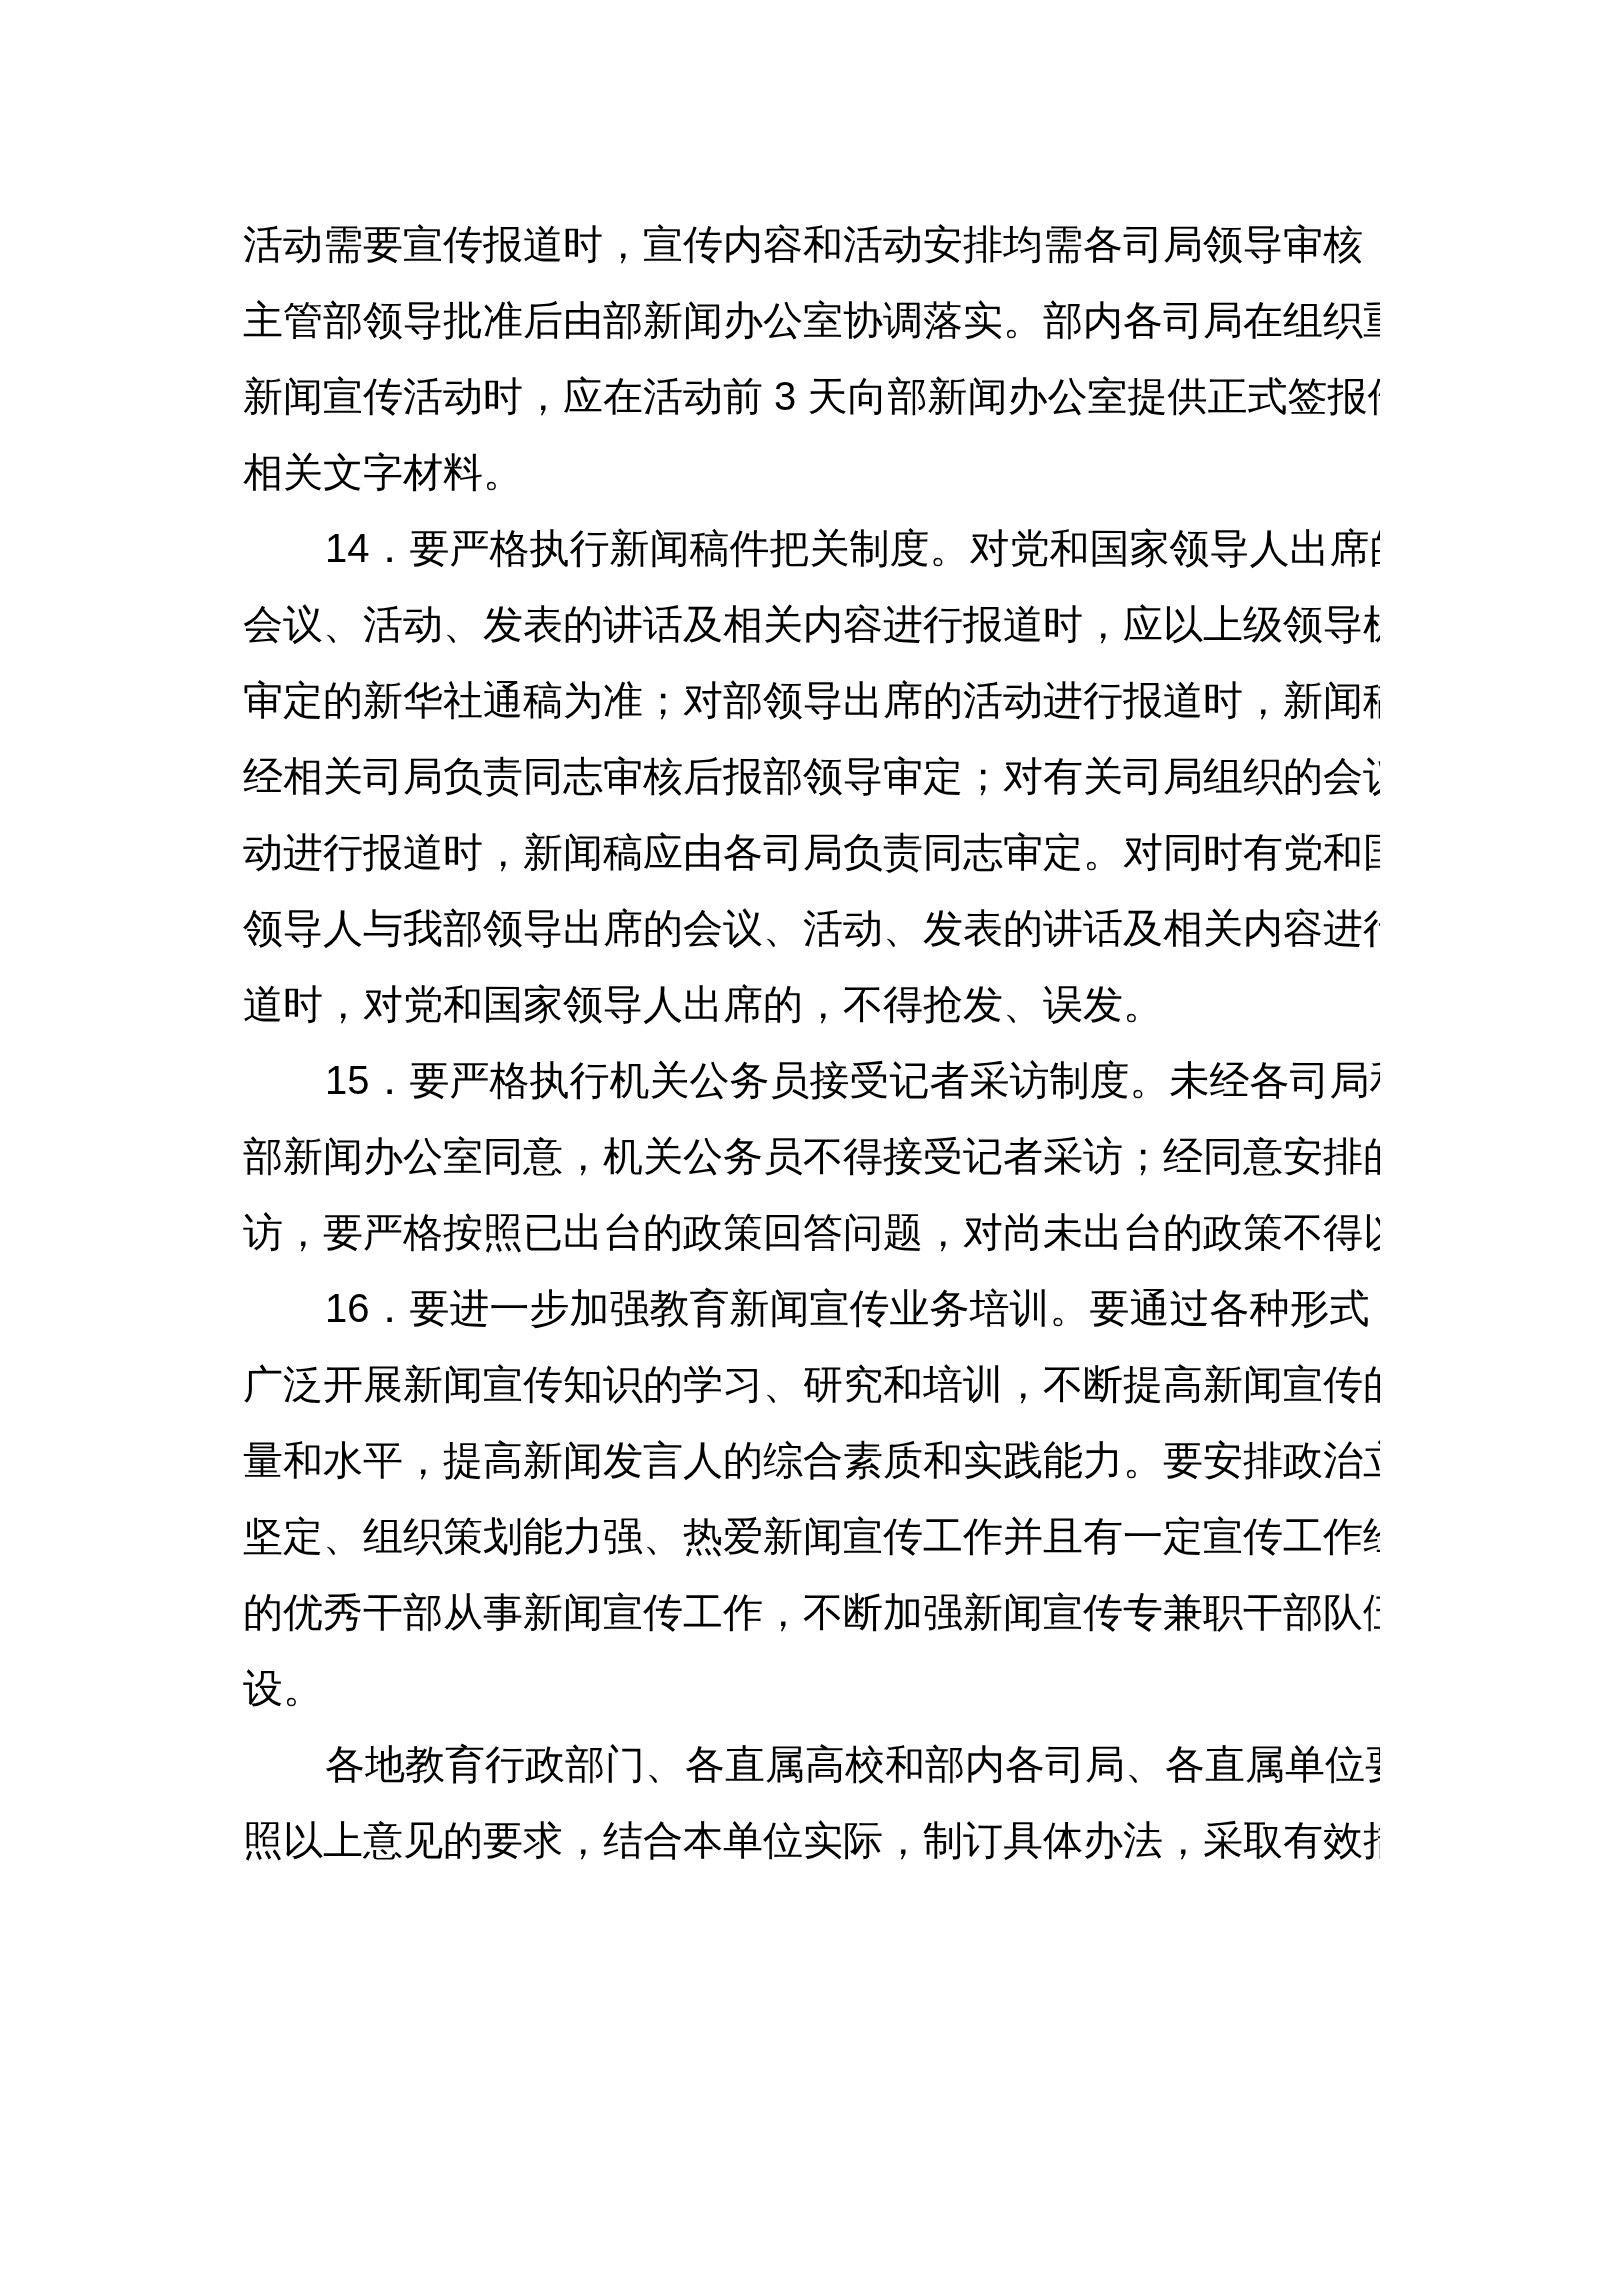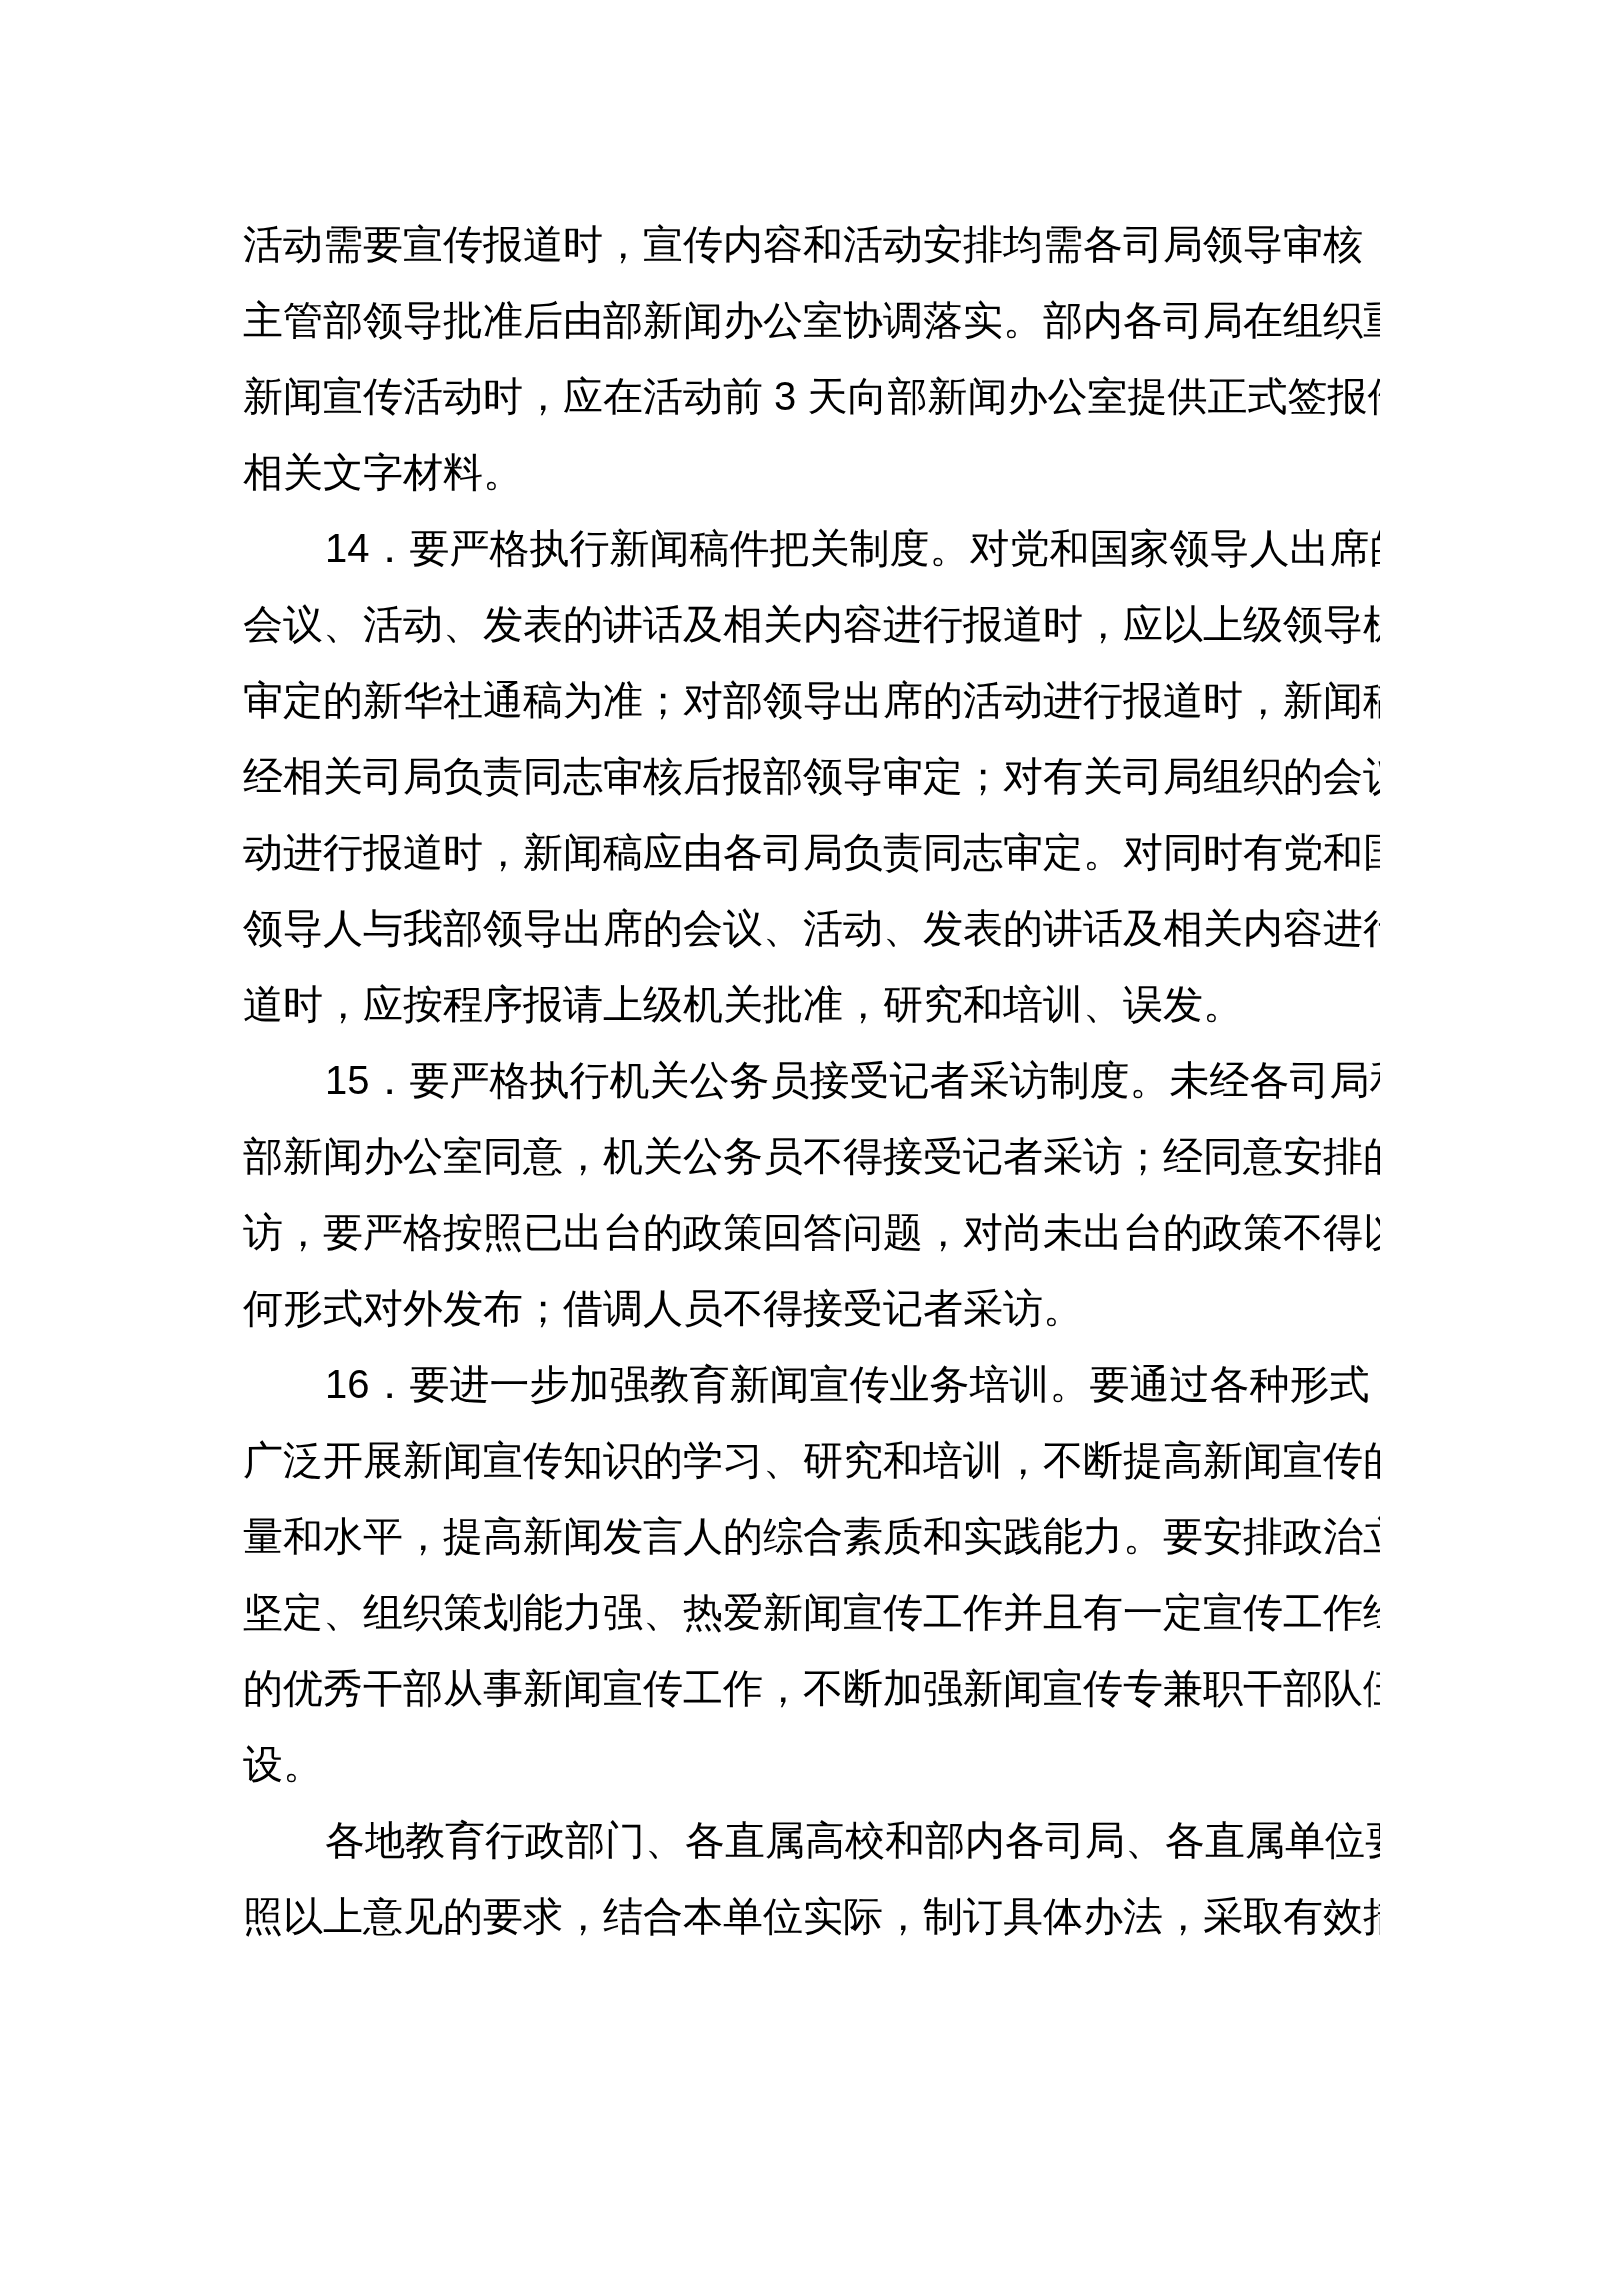--- a/index.html
+++ b/index.html
@@ -49,25 +49,24 @@
       <div class="line">活动需要宣传报道时，宣传内容和活动安排均需各司局领导审核，报</div>
       <div class="line">主管部领导批准后由部新闻办公室协调落实。部内各司局在组织重要</div>
       <div class="line">新闻宣传活动时，应在活动前 3 天向部新闻办公室提供正式签报件及</div>
       <div class="line last">相关文字材料。</div>
       <div class="line indent">14．要严格执行新闻稿件把关制度。对党和国家领导人出席的</div>
       <div class="line">会议、活动、发表的讲话及相关内容进行报道时，应以上级领导机关</div>
       <div class="line">审定的新华社通稿为准；对部领导出席的活动进行报道时，新闻稿须</div>
       <div class="line">经相关司局负责同志审核后报部领导审定；对有关司局组织的会议活</div>
       <div class="line">动进行报道时，新闻稿应由各司局负责同志审定。对同时有党和国家</div>
       <div class="line">领导人与我部领导出席的会议、活动、发表的讲话及相关内容进行报</div>
-      <div class="line last">道时，应按程序报请上级机关批准，研究和培训、误发。</div>
+      <div class="line last">道时，对党和国家领导人出席的，不得抢发、误发。</div>
       <div class="line indent">15．要严格执行机关公务员接受记者采访制度。未经各司局和</div>
       <div class="line">部新闻办公室同意，机关公务员不得接受记者采访；经同意安排的采</div>
       <div class="line">访，要严格按照已出台的政策回答问题，对尚未出台的政策不得以任</div>
-      <div class="line last">何形式对外发布；借调人员不得接受记者采访。</div>
       <div class="line indent">16．要进一步加强教育新闻宣传业务培训。要通过各种形式，</div>
       <div class="line">广泛开展新闻宣传知识的学习、研究和培训，不断提高新闻宣传的质</div>
       <div class="line">量和水平，提高新闻发言人的综合素质和实践能力。要安排政治立场</div>
       <div class="line">坚定、组织策划能力强、热爱新闻宣传工作并且有一定宣传工作经验</div>
       <div class="line">的优秀干部从事新闻宣传工作，不断加强新闻宣传专兼职干部队伍建</div>
       <div class="line last">设。</div>
       <div class="line indent">各地教育行政部门、各直属高校和部内各司局、各直属单位要按</div>
       <div class="line">照以上意见的要求，结合本单位实际，制订具体办法，采取有效措施，</div>
     </div>
 </div>

